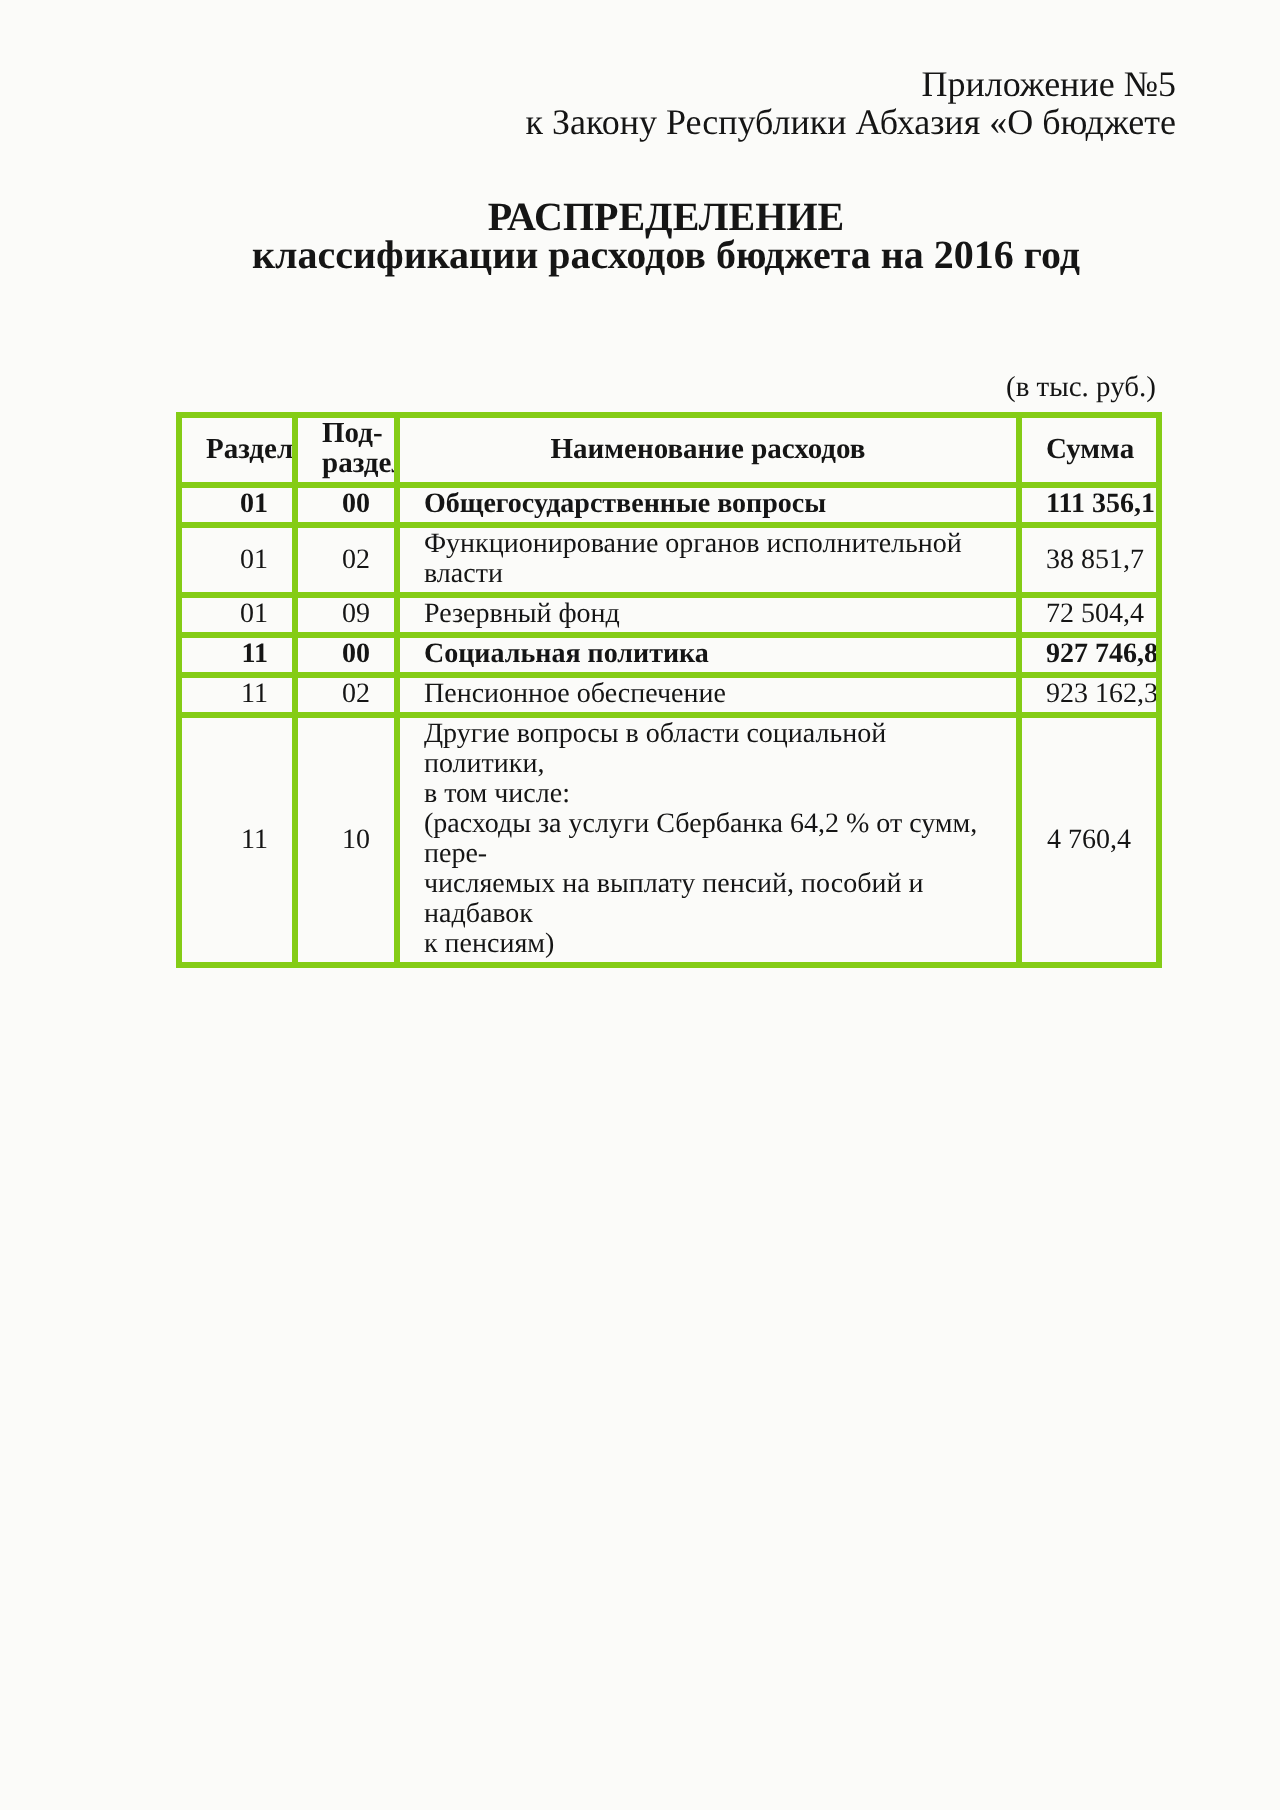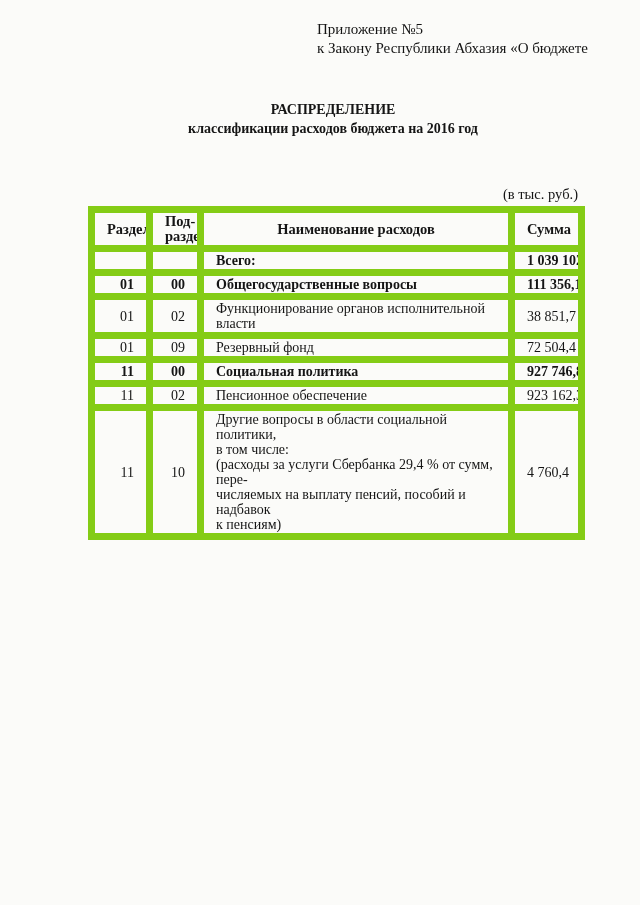--- a/index.html
+++ b/index.html
@@ -15,36 +15,36 @@
     color: #151515;
     overflow: hidden;
   }
   .page {
     position: absolute;
     inset: 0;
   }
   
   .corner-header {
     position: absolute;
-    top: 20px;
+    top: 33px;
     right: 52px;
-    text-align: left;
-    font-size: 15px;
+    text-align: right;
+    font-size: 18px;
     line-height: 19px;
     white-space: nowrap;
   }
   
   .doc-title {
     position: absolute;
     top: 100px;
     left: 88px;
     width: 490px;
     text-align: center;
     font-weight: bold;
-    font-size: 14px;
+    font-size: 20px;
     line-height: 19px;
   }
   
   .units-note {
     position: absolute;
     top: 186px;
     right: 62px;
     font-size: 14.5px;
     line-height: 17px;
   }
@@ -55,21 +55,21 @@
     left: 88px;
     width: 490px;
     border-collapse: collapse;
     table-layout: fixed;
     font-size: 14px;
     line-height: 15px;
     border: 2px solid #1d1d1d;
   }
   table.budget th,
   table.budget td {
-    border: 7px solid #84cc16;
+    border: 3px solid #84cc16;
     padding: 1px 12px;
     vertical-align: middle;
     overflow: hidden;
   }
   table.budget th {
     font-weight: bold;
     text-align: center;
     white-space: pre-line;
     height: 28px;
     font-size: 14.5px;
@@ -119,26 +119,20 @@
       <tr>
         <th>Раздел</th>
         <th>Под-
 раздел</th>
         <th>Наименование расходов</th>
         <th>Сумма</th>
       </tr>
     </thead>
     <tbody>
       <tr class="bold">
-        <td class="c-razdel"></td>
-        <td class="c-podrazdel"></td>
-        <td class="c-name">Всего:</td>
-        <td class="c-sum">1 039 102,9</td>
-      </tr>
-      <tr class="bold">
         <td class="c-razdel">01</td>
         <td class="c-podrazdel">00</td>
         <td class="c-name">Общегосударственные вопросы</td>
         <td class="c-sum">111 356,1</td>
       </tr>
       <tr>
         <td class="c-razdel">01</td>
         <td class="c-podrazdel">02</td>
         <td class="c-name">Функционирование органов исполнительной власти</td>
         <td class="c-sum">38 851,7</td>
@@ -159,21 +153,21 @@
         <td class="c-razdel">11</td>
         <td class="c-podrazdel">02</td>
         <td class="c-name">Пенсионное обеспечение</td>
         <td class="c-sum">923 162,3</td>
       </tr>
       <tr class="tall">
         <td class="c-razdel">11</td>
         <td class="c-podrazdel">10</td>
         <td class="c-name">Другие вопросы в области социальной политики,
 в том числе:
-(расходы за услуги Сбербанка 29,4 % от сумм, пере-
+(расходы за услуги Сбербанка 64,2 % от сумм, пере-
 числяемых на выплату пенсий, пособий и надбавок
 к пенсиям)</td>
         <td class="c-sum">4 760,4</td>
       </tr>
     </tbody>
   </table>
 
 </div>
 
 </body></html>

